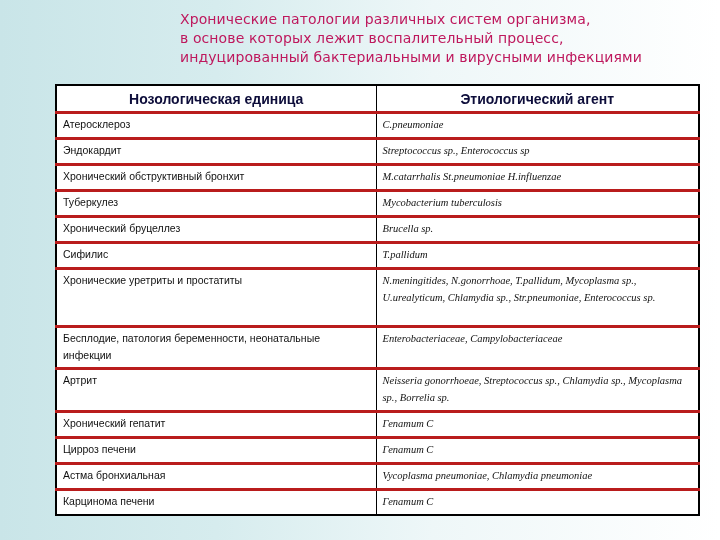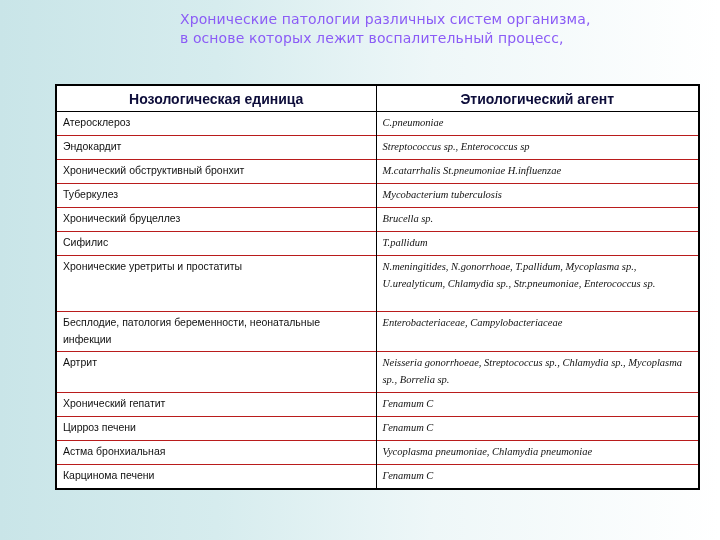--- a/index.html
+++ b/index.html
@@ -12,21 +12,21 @@
       overflow: hidden;
       position: relative;
       background: linear-gradient(90deg, #c9e5e8 0%, #d6ecee 30%, #eef7f8 60%, #ffffff 100%);
       font-family: "DejaVu Sans", sans-serif;
     }
     .title {
       position: absolute;
       left: 180px;
       top: 10px;
       width: 520px;
-      color: #8b5cf6;
+      color: #be185d;
       font-family: "DejaVu Sans", sans-serif;
       font-size: 14px;
       line-height: 19px;
       letter-spacing: 0.1px;
     }
     .title div {
       white-space: nowrap;
     }
     table.main {
       position: absolute;
@@ -47,41 +47,42 @@
       height: 25px;
       font-weight: bold;
       font-size: 14px;
       color: #0d0d3a;
       text-align: center;
       border-bottom: 1.5px solid #000;
       border-right: 1px solid #000;
       padding: 0;
     }
     table.main td {
-      border-top: 1px solid #b91c1c;
+      border-top: 3px solid #b91c1c;
       border-right: 1px solid #000;
       padding: 2px 6px 2px 6px;
       vertical-align: top;
       line-height: 17px;
     }
     table.main td.agent {
       font-style: italic;
       font-family: Liberation Serif, serif;
     }
     tr.h24 td { height: 19px; }
     tr.h56 td { height: 51px; }
     tr.h39 td { height: 35px; }
     tr.h40 td { height: 36px; }
   </style>
 </head>
 <body>
 
 <div class="title">
   <div>Хронические патологии различных систем организма,</div>
   <div>в основе которых лежит воспалительный процесс,</div>
+  <div>индуцированный бактериальными и вирусными  инфекциями</div>
 </div>
 
 <table class="main">
   <colgroup>
       <col class="c1">
       <col class="c2">
     </colgroup>
   <thead>
     <tr>
       <th>Нозологическая единица</th>

